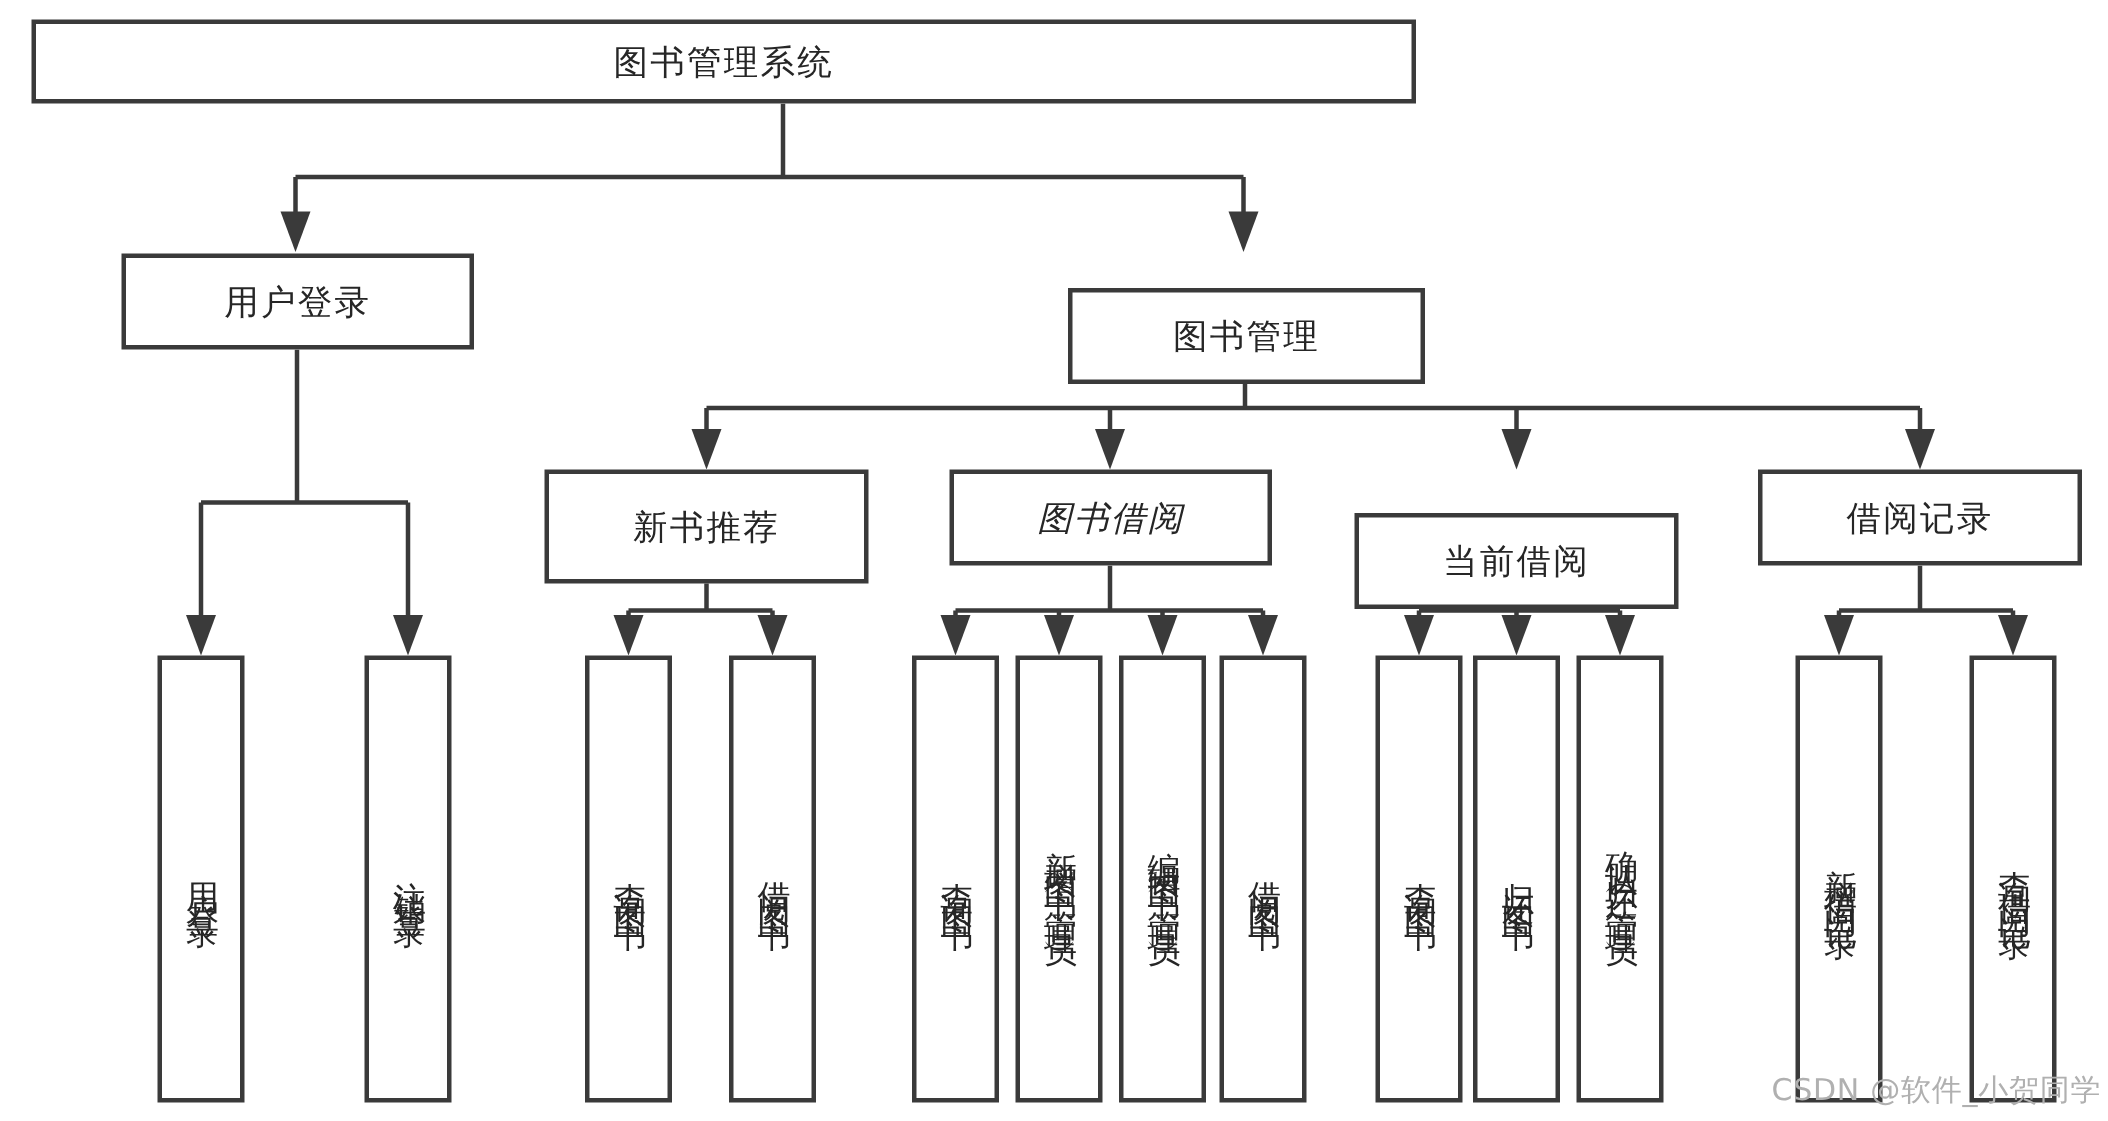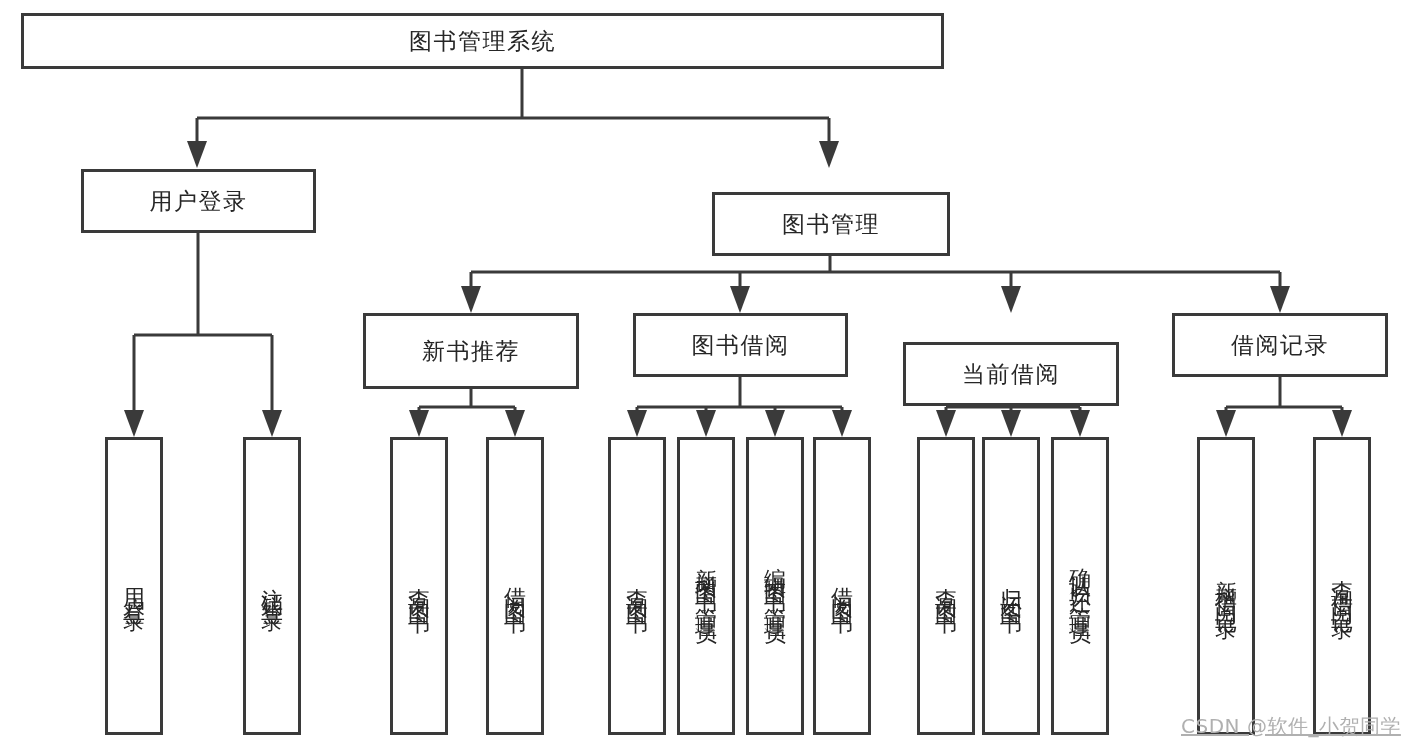--- a/index.html
+++ b/index.html
@@ -40,21 +40,20 @@
   }
   .watermark {
     position: absolute;
     left: 1181px;
     top: 713px;
     font-size: 20px;
     letter-spacing: 0.5px;
     color: #b0b0b0;
     z-index: 5;
     white-space: nowrap;
-    text-decoration: underline;
   }
 </style>
 </head>
 <body>
 
 <div class="stage">
 
   <svg class="connectors" viewBox="0 0 1405 747" xmlns="http://www.w3.org/2000/svg">
     <g stroke="#3a3a3a" stroke-width="3" fill="none">
       <path d="M522 69 V118 M197 118 H829 M197 118 V150 M829 118 V150"></path>
@@ -87,21 +86,21 @@
       <polygon points="1332,410 1352,410 1342,437"></polygon>
     </g>
   </svg>
 
   <div class="node" style="left:21px; top:13px; width:923px; height:56px;">图书管理系统</div>
 
   <div class="node" style="left:81px; top:169px; width:235px; height:64px;">用户登录</div>
   <div class="node" style="left:712px; top:169px; width:238px; height:64px;margin-top:23px;">图书管理</div>
 
   <div class="node" style="left:363px; top:313px; width:216px; height:76px;">新书推荐</div>
-  <div class="node" style="left:633px; top:313px; width:215px; height:64px;">图书借阅</div>
+  <div class="node" style="left:633px; top:313px; width:215px; height:64px;font-style:italic;">图书借阅</div>
   <div class="node" style="left:903px; top:313px; width:216px; height:64px;margin-top:29px;">当前借阅</div>
   <div class="node" style="left:1172px; top:313px; width:216px; height:64px;">借阅记录</div>
 
   <div class="node v" style="left:105px; top:437px; width:58px; height:298px;">用户登录</div>
   <div class="node v" style="left:243px; top:437px; width:58px; height:298px;">注销登录</div>
 
   <div class="node v" style="left:390px; top:437px; width:58px; height:298px;">查询图书</div>
   <div class="node v" style="left:486px; top:437px; width:58px; height:298px;">借阅图书</div>
 
   <div class="node v" style="left:608px; top:437px; width:58px; height:298px;">查询图书</div>

